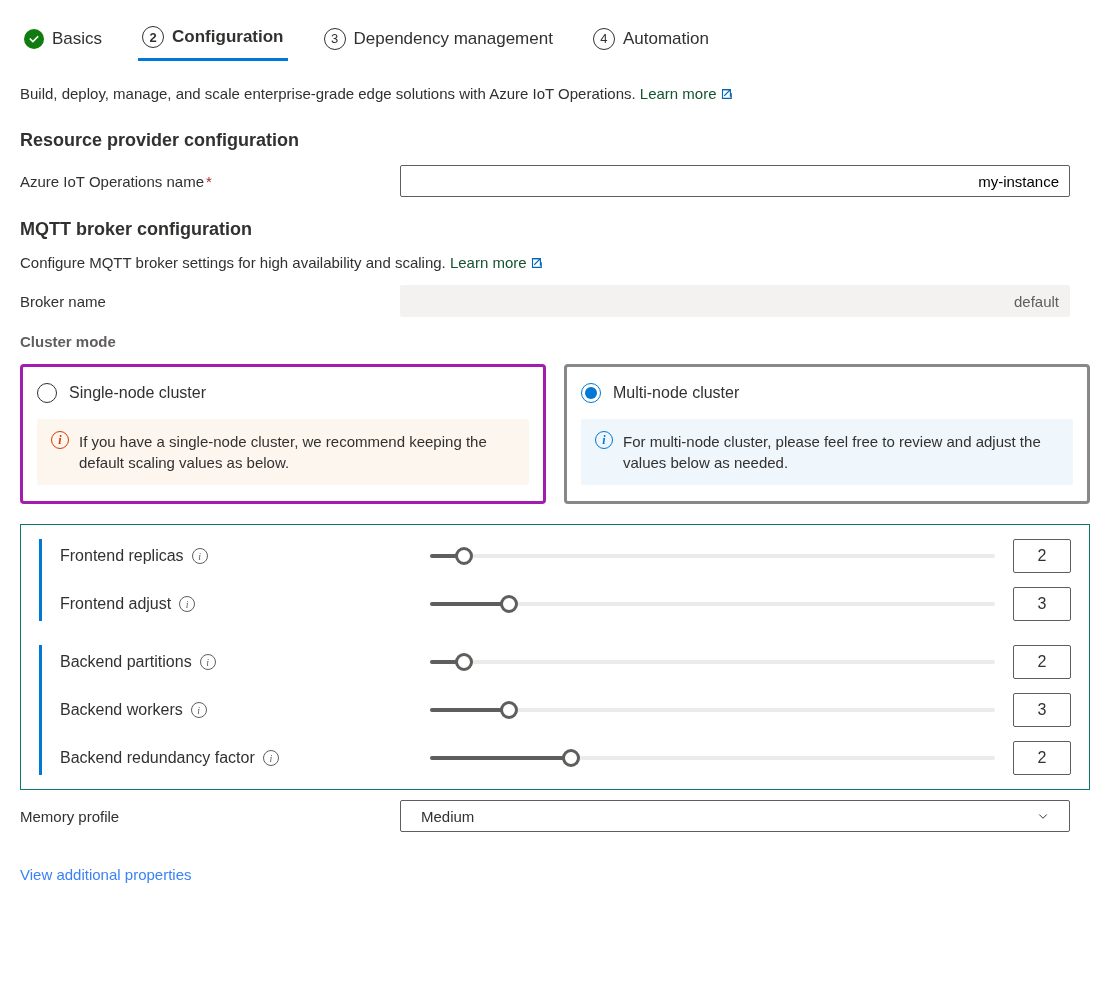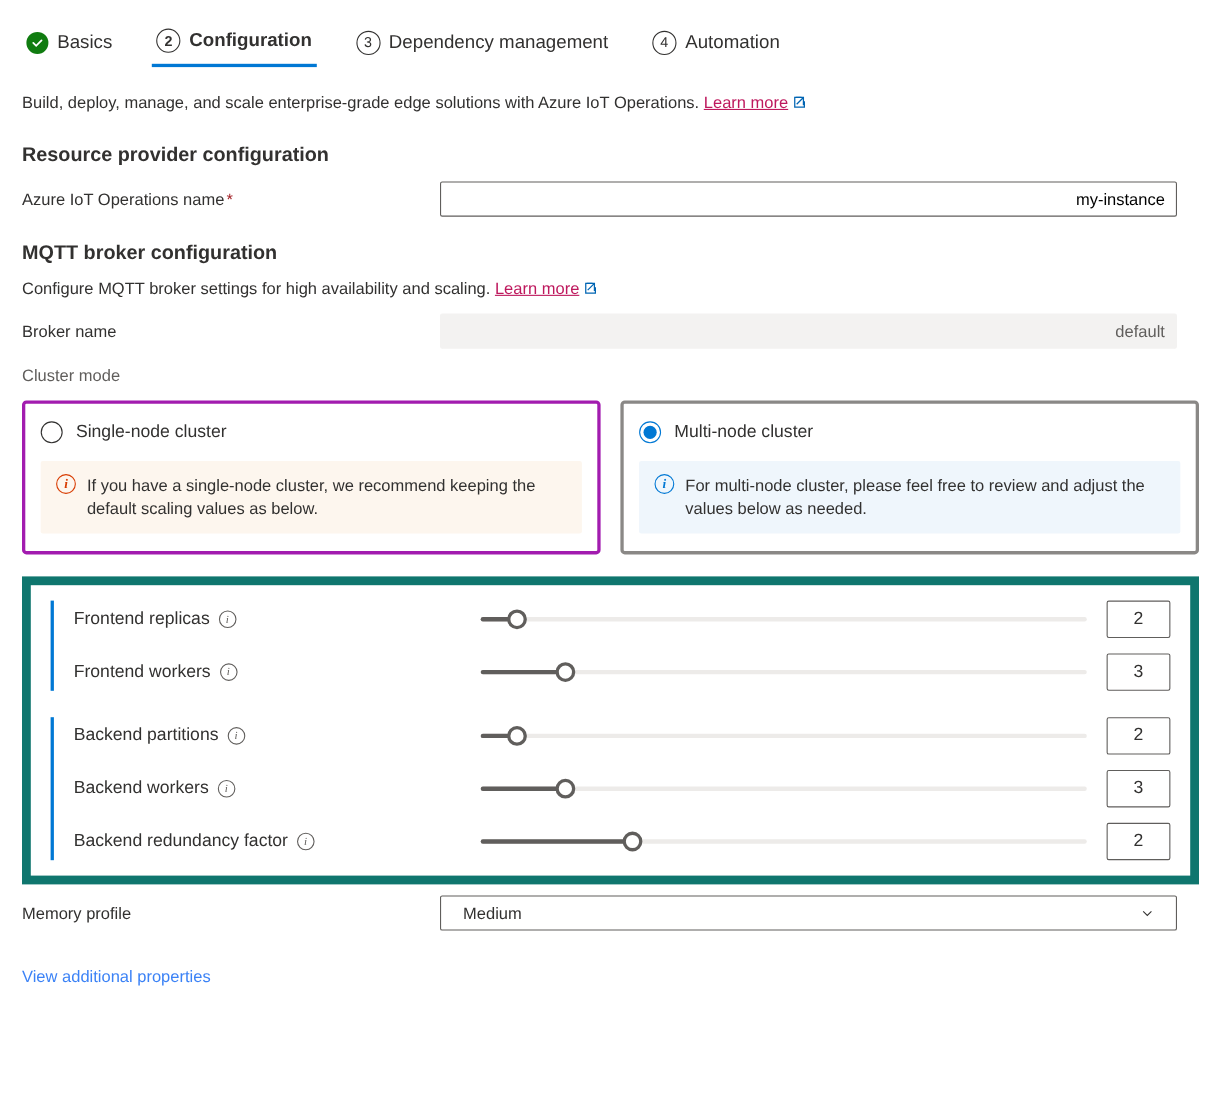--- a/index.html
+++ b/index.html
@@ -7,50 +7,50 @@
 
 
 .tabs { display: flex; gap: 32px; border-bottom: 0; margin-bottom: 24px; }
 .tab { display: flex; align-items: center; gap: 8px; padding: 6px 4px 10px 4px; cursor: pointer; font-size: 17px; color: #323130; position: relative; justify-content: space-between; }
 .tab.active { font-weight: 600; border-bottom: 3px solid #0078d4; }
 .tab-num { display: inline-flex; align-items: center; justify-content: center; width: 22px; height: 22px; border: 1.5px solid #323130; border-radius: 50%; font-size: 13px; }
 .tab-check { width: 20px; height: 20px; background: #107c10; border-radius: 50%; display: inline-flex; align-items: center; justify-content: center; }
 .tab-check svg { width: 12px; height: 12px; }
 
 .description { font-size: 15px; margin-bottom: 28px; }
-.link { color: #be185d; text-decoration: underline; cursor: pointer; }
+.link { color: #14532d; cursor: pointer; }
 .ext-icon { display: inline-block; vertical-align: -2px; margin-left: 2px; }
 
 h3 { font-size: 18px; font-weight: 600; margin-bottom: 14px; }
 .subdesc { font-size: 15px; margin-bottom: 14px; }
 
 .field-row { display: flex; align-items: center; margin-bottom: 16px; }
 .field-label { width: 380px; font-size: 15px; color: #323130; }
 .required { color: #a4262c; margin-left: 2px; }
 .text-input { flex: 1; max-width: 670px; height: 32px; padding: 4px 10px; border: 1px solid #605e5c; border-radius: 2px; font-size: 15px; text-align: right; }
 .text-input[readonly] { background: #f3f2f1; border-color: #f3f2f1; color: #605e5c; }
 
 .section { margin-bottom: 22px; }
-.cluster-label { font-size: 15px; margin-bottom: 14px; color: #605e5c; }
+.cluster-label { font-size: 15px; margin-bottom: 14px; color: #605e5c; font-weight: bold; }
 
 .cluster-cards { display: flex; gap: 18px; margin-bottom: 20px; }
 .cluster-card { flex: 1; border: 3px solid #a21caf; border-radius: 4px; padding: 16px 14px; }
 .cluster-card.selected { border-color: #8a8886; }
 .radio-row { display: flex; align-items: center; gap: 12px; margin-bottom: 16px; font-size: 16px; }
 .radio-outer { width: 20px; height: 20px; border: 1.5px solid #323130; border-radius: 50%; display: inline-flex; align-items: center; justify-content: center; }
 .radio-outer.checked { border-color: #0078d4; }
 .radio-inner { width: 12px; height: 12px; background: #0078d4; border-radius: 50%; }
 .info-box { display: flex; gap: 10px; padding: 12px 14px; border-radius: 2px; font-size: 15px; line-height: 1.4; }
 .info-box.warn { background: #fdf6ee; }
 .info-box.info { background: #eff6fc; }
 .info-icon { flex-shrink: 0; width: 18px; height: 18px; border: 1.5px solid; border-radius: 50%; display: inline-flex; align-items: center; justify-content: center; font-size: 12px; font-weight: 600; font-style: italic; font-family: Georgia, serif; }
 .info-icon.orange { border-color: #d83b01; color: #d83b01; }
 .info-icon.blue { border-color: #0078d4; color: #0078d4; }
 
-.highlight-box { border: 8px solid #0f766e; padding: 14px 18px; margin-bottom: 10px; }
+.highlight-box { border: 1px solid #0f766e; padding: 14px 18px; margin-bottom: 10px; }
 
 .slider-group { border-left: 3px solid #0078d4; padding-left: 18px; margin-bottom: 24px; }
 .slider-group:last-child { margin-bottom: 0; }
 .slider-row { display: flex; align-items: center; margin-bottom: 14px; }
 .slider-row:last-child { margin-bottom: 0; }
 .slider-label { width: 370px; font-size: 16px; display: flex; align-items: center; gap: 8px; }
 .tooltip-icon { width: 16px; height: 16px; border: 1.3px solid #605e5c; border-radius: 50%; display: inline-flex; align-items: center; justify-content: center; font-size: 10px; font-style: italic; color: #605e5c; font-family: Georgia, serif; }
 .slider-track { flex: 1; height: 4px; background: #edebe9; border-radius: 2px; position: relative; margin-right: 18px; }
 .slider-fill { position: absolute; left: 0; top: 0; height: 100%; background: #605e5c; border-radius: 2px; }
 .slider-thumb { position: absolute; top: 50%; transform: translate(-50%, -50%); width: 18px; height: 18px; background: #fff; border: 3px solid #605e5c; border-radius: 50%; }
@@ -155,21 +155,21 @@
             <span class="tooltip-icon">i</span>
           </div>
         <div class="slider-track">
             <div class="slider-fill" style="width:6%"></div>
             <div class="slider-thumb" style="left:6%"></div>
           </div>
         <div class="slider-value">2</div>
       </div>
       <div class="slider-row">
         <div class="slider-label">
-            <span>Frontend workers</span>
+            <span>Frontend adjust</span>
             <span class="tooltip-icon">i</span>
           </div>
         <div class="slider-track">
             <div class="slider-fill" style="width:14%"></div>
             <div class="slider-thumb" style="left:14%"></div>
           </div>
         <div class="slider-value">3</div>
       </div>
     </div>
     <div class="slider-group">

